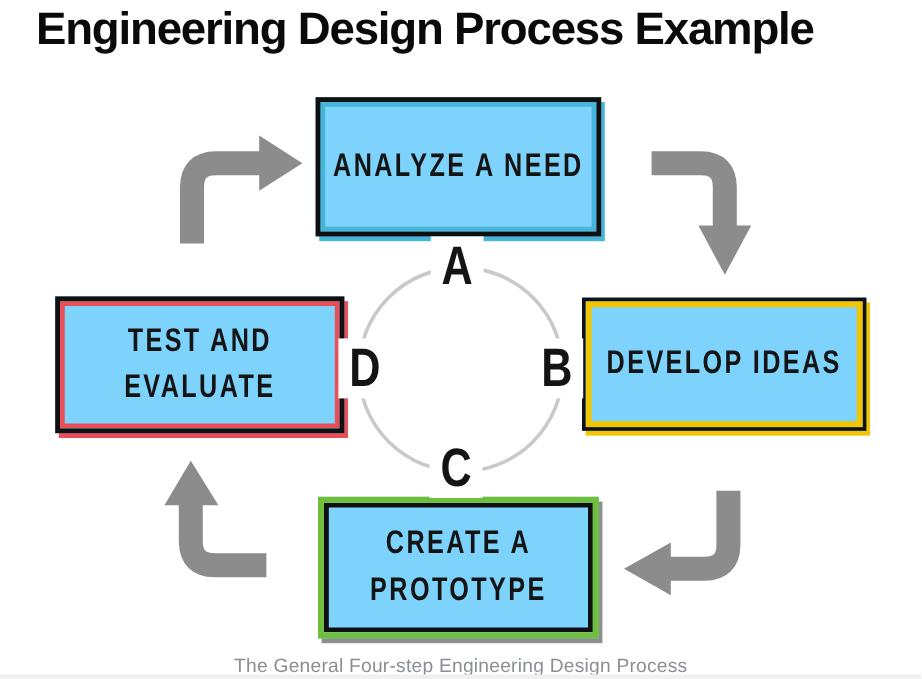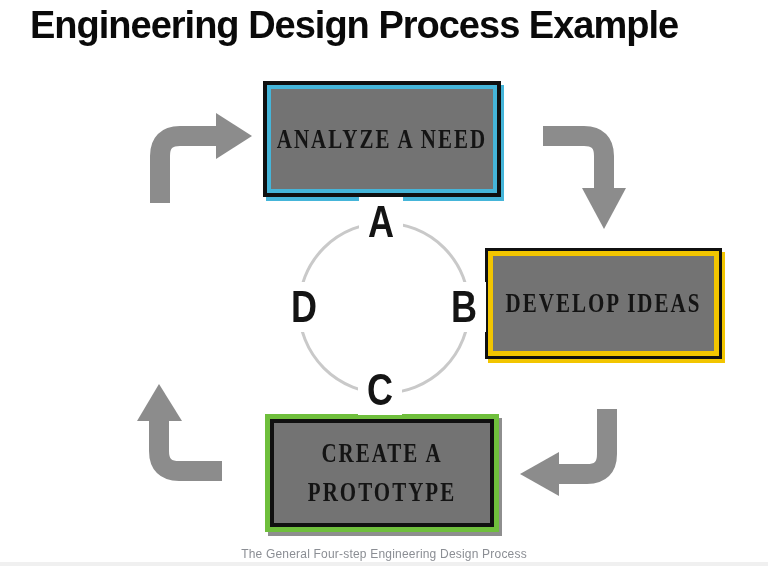--- a/index.html
+++ b/index.html
@@ -41,26 +41,25 @@
     fill: none;
   }
   .arrow-head { fill: var(--arrow); }
   .cycle {
     stroke: var(--circle);
     stroke-width: 3px;
     fill: none;
   }
   .box {
     position: absolute;
-    background: #737373;
+    background: #7dd3fc;
     display: flex;
     align-items: center;
     justify-content: center;
     text-align: center;
-    font-family: Liberation Serif, serif;
   }
   .box-label {
     font-weight: bold;
     font-size: 21px;
     letter-spacing: 2px;
     line-height: 1.45;
     color: var(--text);
     white-space: pre-line;
     transform: scaleY(1.3);
   }
@@ -92,21 +91,21 @@
     font-weight: bold;
     color: var(--text);
     transform: translate(-50%, -50%) scaleY(1.25);
     line-height: 1;
   }
   .caption {
     position: absolute;
     left: 0; top: 547px;
     width: 768px;
     text-align: center;
-    font-size: 12px;
+    font-size: 16px;
     color: var(--caption);
     letter-spacing: 0.2px;
   }
   .bottom-strip {
     position: absolute;
     left: 0; bottom: 0;
     width: 768px; height: 4px;
     background: #f0f0f0;
   }
 </style>
@@ -143,20 +142,24 @@
 
   <div class="box box-bottom" style="--accent: #6fbf3c;">
     <span class="box-label">CREATE A
 PROTOTYPE</span>
   </div>
 
   <div class="box box-right" style="--accent: #f2c500;">
     <span class="box-label">DEVELOP IDEAS</span>
   </div>
 
+  <div class="box box-left" style="--accent: #ea4f57;">
+    <span class="box-label">TEST AND
+EVALUATE</span>
+  </div>
 
   <div class="cycle-letter" style="left:381px; top:222px;">A</div>
   <div class="cycle-letter" style="left:464px; top:307px;">B</div>
   <div class="cycle-letter" style="left:380px; top:390px;">C</div>
   <div class="cycle-letter" style="left:304px; top:307px;">D</div>
 
   <div class="caption">The General Four-step Engineering Design Process</div>
 
   <div class="bottom-strip"></div>
 

